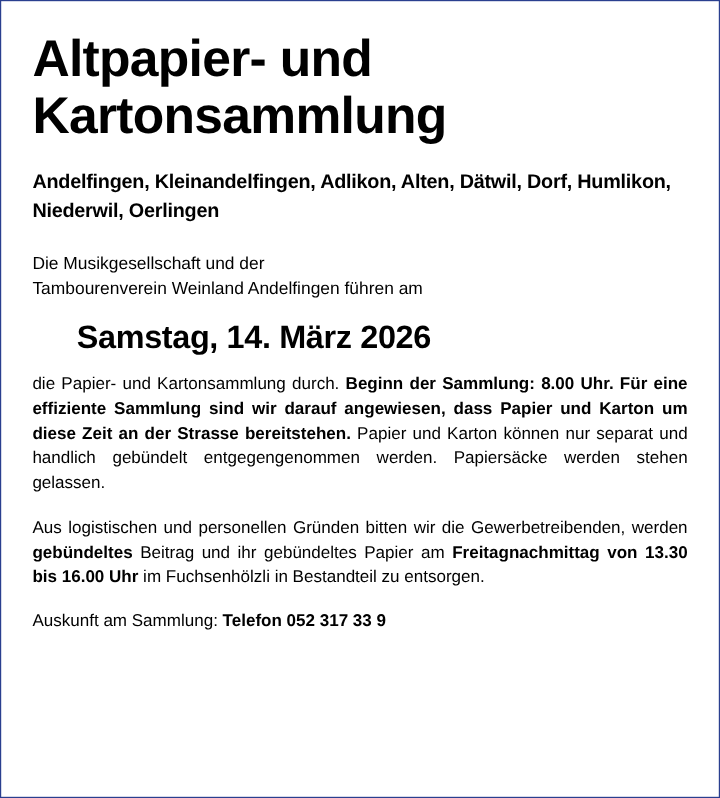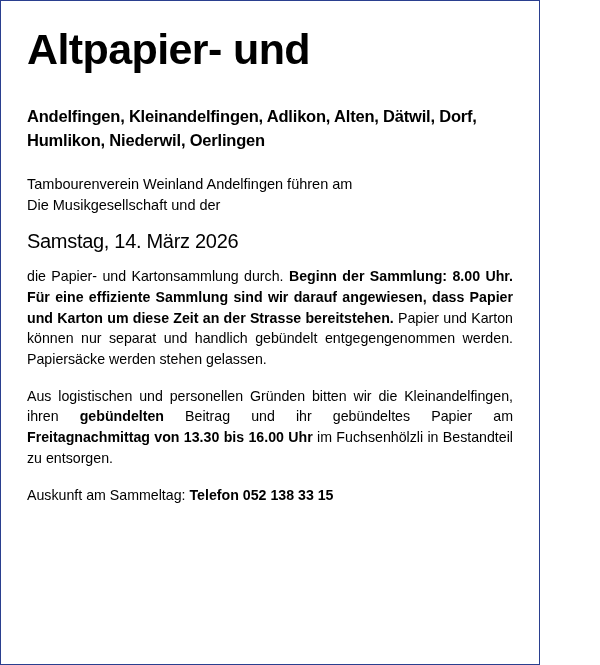--- a/index.html
+++ b/index.html
@@ -9,21 +9,21 @@
   }
   body {
     width: 600px;
     height: 665px;
     font-family: "Liberation Sans", sans-serif;
     color: #000000;
     overflow: hidden;
   }
   .page {
     position: relative;
-    width: 540px;
+    width: 600px;
     height: 665px;
     box-sizing: border-box;
     background: #ffffff;
     border: 1px solid #2a3f8f;
   }
   .inner {
     position: absolute;
     left: 26px;
     right: 26px;
     top: 24px;
@@ -37,36 +37,37 @@
     margin: 0 0 4px 0;
   }
   .headline .l2 {
     display: block;
   }
 
   .locations {
     font-size: 16.5px;
     font-weight: bold;
     line-height: 1.42;
-    margin-top: 32px;
+    margin-top: 20px;
     letter-spacing: -0.2px;
   }
 
   .intro {
     font-size: 14.5px;
     line-height: 1.45;
     margin-top: 22px;
   }
 
   .datum {
-    font-size: 20px;
-    font-weight: normal;
+    font-size: 27px;
+    font-weight: bold;
     letter-spacing: -0.3px;
     margin-top: 14px;
     margin-bottom: 10px;
+    margin-left: 37px;
   }
 
   p.body {
     font-size: 14.2px;
     line-height: 1.46;
     margin: 13px 0 16px 0;
     text-align: justify;
   }
   p.body:last-child {
     margin-bottom: 0;
@@ -79,32 +80,33 @@
   }
 </style>
 </head>
 <body>
 
 <div class="page">
   <div class="inner">
 
     <h1 class="headline">
       <span>Altpapier- und</span>
+      <span class="l2">Kartonsammlung</span>
     </h1>
 
     <div class="locations">Andelfingen, Kleinandelfingen, Adlikon, Alten, Dätwil, Dorf, Humlikon, Niederwil, Oerlingen</div>
 
     <div class="intro">
+      <div>Die Musikgesellschaft und der</div>
       <div>Tambourenverein Weinland Andelfingen führen am</div>
-      <div>Die Musikgesellschaft und der</div>
     </div>
 
     <div class="datum">Samstag, 14. März 2026</div>
 
     <p class="body"><span>die Papier- und Kartonsammlung durch. </span><span class="b">Beginn der Sammlung: 8.00 Uhr. Für eine effiziente Sammlung sind wir darauf angewiesen, dass Papier und Karton um diese Zeit an der Strasse bereitstehen.</span><span> Papier und Karton können nur separat und handlich gebündelt entgegengenommen werden. Papiersäcke werden stehen gelassen.</span></p>
 
 
-    <p class="body"><span>Aus logistischen und personellen Gründen bitten wir die Kleinandelfingen, ihren </span><span class="b">gebündelten</span><span> Beitrag und ihr gebündeltes Papier am </span><span class="b">Freitagnachmittag von 13.30 bis 16.00 Uhr</span><span> im Fuchsenhölzli in Bestandteil zu entsorgen.</span></p>
+    <p class="body"><span>Aus logistischen und personellen Gründen bitten wir die Gewerbetreibenden, werden </span><span class="b">gebündeltes</span><span> Beitrag und ihr gebündeltes Papier am </span><span class="b">Freitagnachmittag von 13.30 bis 16.00 Uhr</span><span> im Fuchsenhölzli in Bestandteil zu entsorgen.</span></p>
 
-    <p class="body contact"><span>Auskunft am Sammeltag: </span><span class="b">Telefon 052 138 33 15</span></p>
+    <p class="body contact"><span>Auskunft am Sammlung: </span><span class="b">Telefon 052 317 33 9</span></p>
 
   </div>
 </div>
 
 </body></html>

